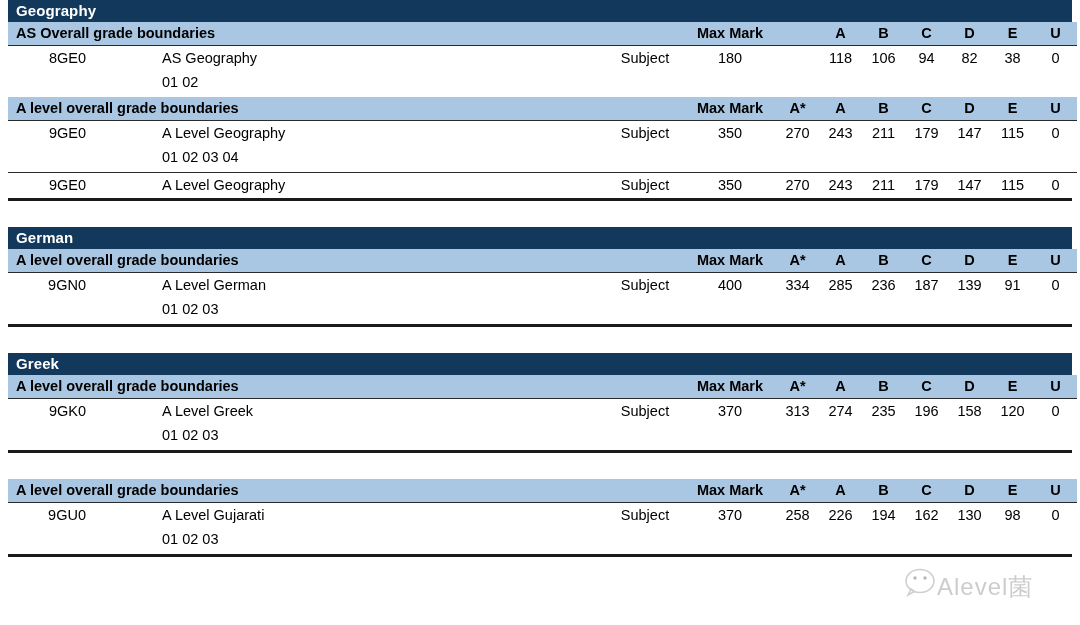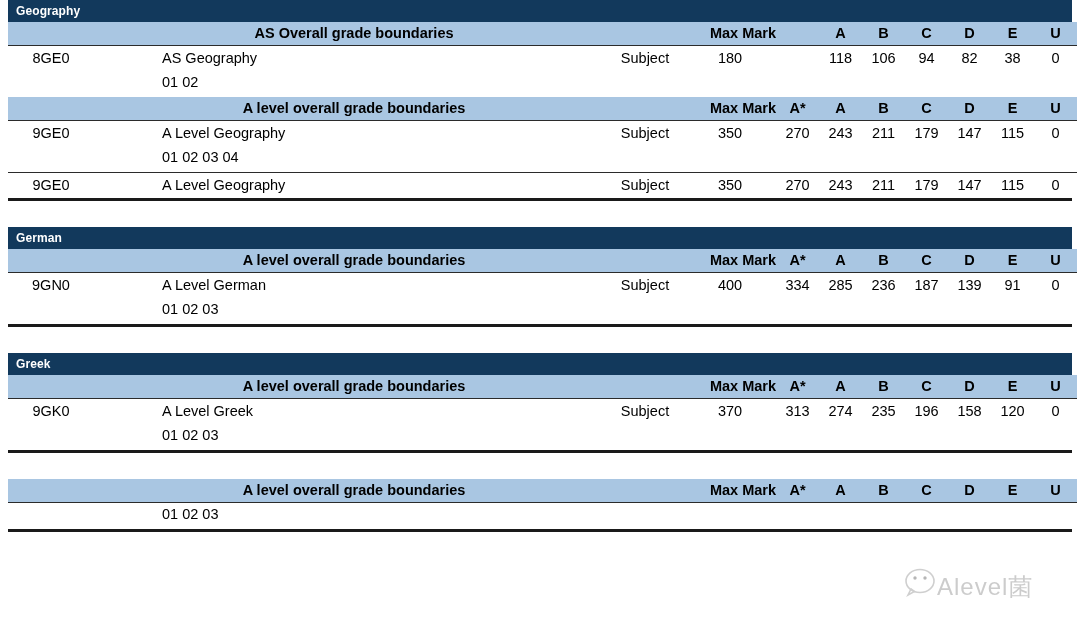--- a/index.html
+++ b/index.html
@@ -33,21 +33,21 @@
 
   .section + .section {
     margin-top: 26px;
   }
 
   
   .subject-bar {
     background: #12395c;
     color: #ffffff;
     font-weight: bold;
-    font-size: 12px;
+    font-size: 15px;
     line-height: 22px;
     height: 22px;
     padding: 0 0 0 8px;
     box-sizing: border-box;
     letter-spacing: 0.1px;
   }
 
   
   .bound-header {
     background: #a9c6e2;
@@ -78,35 +78,35 @@
   }
 
   .bound-header th {
     height: 23px;
     line-height: 23px;
     font-weight: bold;
     text-align: center;
     white-space: nowrap;
   }
   .bound-header th.h-label {
-    text-align: center;
-    padding-left: 16px;
-  }
-  .bound-header th.h-max { text-align: right; }
+    text-align: left;
+    padding-left: 8px;
+  }
+  .bound-header th.h-max { text-align: center; }
   .bound-header th.h-blank { }
 
   
   .data-row td {
     height: 25px;
     line-height: 25px;
     white-space: nowrap;
   }
   .data-row td.d-code {
     padding-left: 8px;
-    text-align: center;
+    text-align: right;
   }
   .data-row td.d-title {
     padding-left: 76px;
     text-align: left;
   }
   .data-row td.d-level {
     text-align: center;
     margin-top: 24px;
   }
   .data-row td.d-max {
@@ -424,20 +424,33 @@
               <th>C</th>
               <th>D</th>
               <th>E</th>
               <th>U</th>
             </tr>
           </thead>
           <tbody>
             <tr>
               <td colspan="11" class="rule-thin"></td>
             </tr>
+            <tr class="data-row">
+              <td class="d-code">9GU0</td>
+              <td class="d-title">A Level Gujarati</td>
+              <td class="d-level">Subject</td>
+              <td class="d-max">370</td>
+              <td class="d-grade">258</td>
+              <td class="d-grade">226</td>
+              <td class="d-grade">194</td>
+              <td class="d-grade">162</td>
+              <td class="d-grade">130</td>
+              <td class="d-grade">98</td>
+              <td class="d-grade">0</td>
+            </tr>
             <tr class="units-row">
               <td></td>
               <td class="d-title" colspan="10">01 02 03</td>
             </tr>
           </tbody>
         </table>
         <div class="rule-thick"></div>
       </div>
     </div>
 

